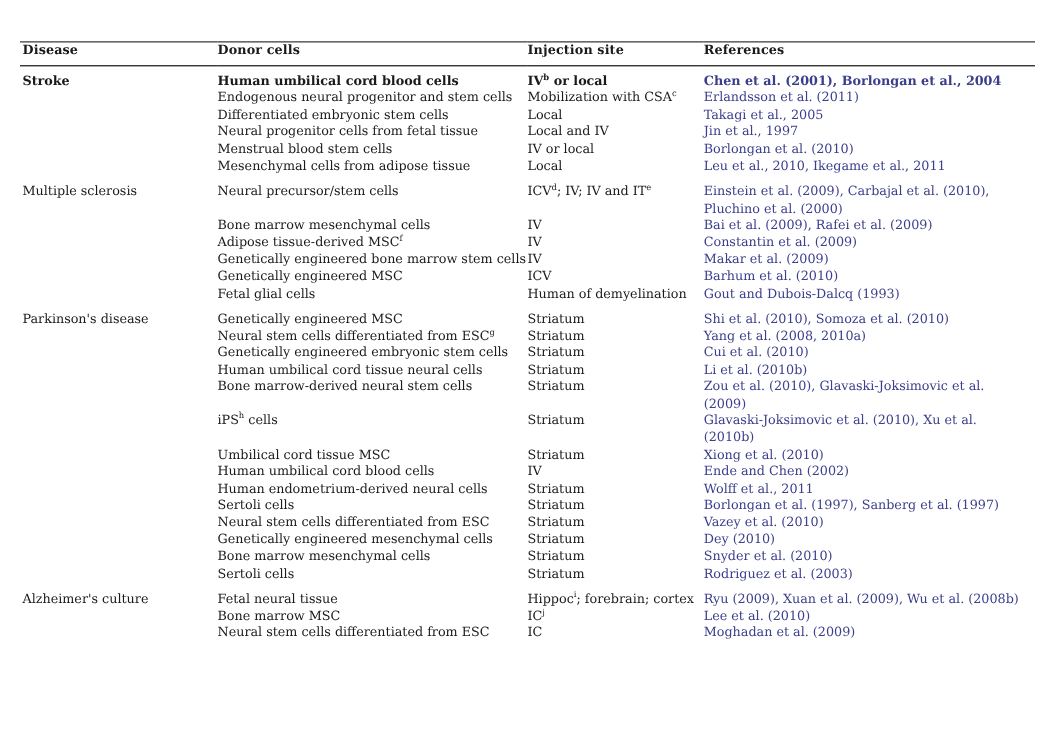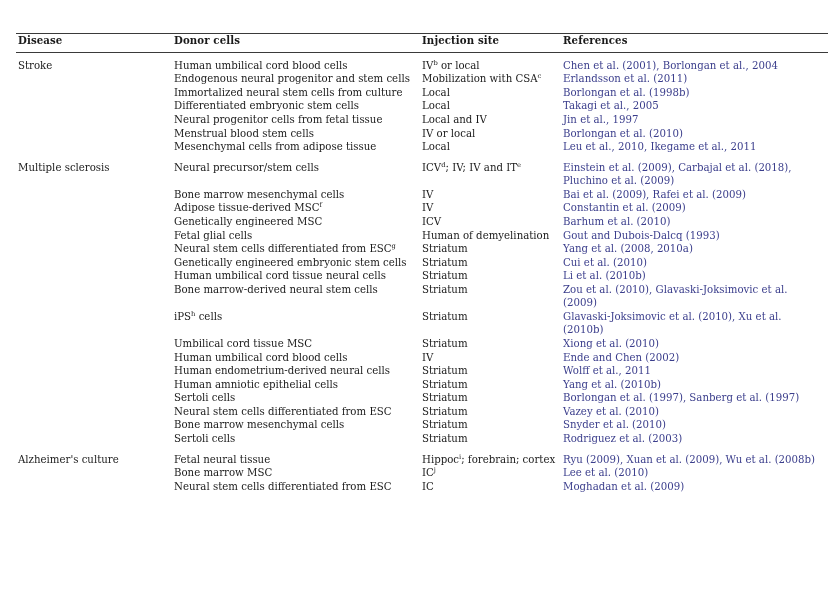--- a/index.html
+++ b/index.html
@@ -57,21 +57,21 @@
     vertical-align: top;
     line-height: 1.33;
     white-space: nowrap;
   }
   tbody td.first { padding-left: 2px; }
   tbody td.refs {
     color: #3b3e8c;
     white-space: normal;
   }
   tbody tr.group-start td { padding-top: 7px; }
-  tbody tr.group-start.first-group td { padding-top: 6px; }
+  tbody tr.group-start.first-group td { padding-top: 6px; font-weight: bold; }
 
   tbody td.disease-cell {
     font-weight: normal;
   }
 
   sup {
     font-size: 0.66em;
     vertical-align: super;
     line-height: 0;
   }
@@ -103,26 +103,20 @@
           <td class="refs">Chen et al. (2001), Borlongan et al., 2004</td>
         </tr>
         <tr>
           <td class="first disease-cell"></td>
           <td>Endogenous neural progenitor and stem cells</td>
           <td>Mobilization with CSA<sup>c</sup></td>
           <td class="refs">Erlandsson et al. (2011)</td>
         </tr>
         <tr>
           <td class="first disease-cell"></td>
-          <td>Immortalized neural stem cells from culture</td>
-          <td>Local</td>
-          <td class="refs">Borlongan et al. (1998b)</td>
-        </tr>
-        <tr>
-          <td class="first disease-cell"></td>
           <td>Differentiated embryonic stem cells</td>
           <td>Local</td>
           <td class="refs">Takagi et al., 2005</td>
         </tr>
         <tr>
           <td class="first disease-cell"></td>
           <td>Neural progenitor cells from fetal tissue</td>
           <td>Local and IV</td>
           <td class="refs">Jin et al., 1997</td>
         </tr>
@@ -135,46 +129,58 @@
         <tr>
           <td class="first disease-cell"></td>
           <td>Mesenchymal cells from adipose tissue</td>
           <td>Local</td>
           <td class="refs">Leu et al., 2010, Ikegame et al., 2011</td>
         </tr>
         <tr class="group-start">
           <td class="first disease-cell">Multiple sclerosis</td>
           <td>Neural precursor/stem cells</td>
           <td>ICV<sup>d</sup>; IV; IV and IT<sup>e</sup></td>
-          <td class="refs">Einstein et al. (2009), Carbajal et al. (2018), Pluchino et al. (2009)</td>
+          <td class="refs">Einstein et al. (2009), Carbajal et al. (2010), Pluchino et al. (2000)</td>
         </tr>
         <tr>
           <td class="first disease-cell"></td>
           <td>Bone marrow mesenchymal cells</td>
           <td>IV</td>
           <td class="refs">Bai et al. (2009), Rafei et al. (2009)</td>
         </tr>
         <tr>
           <td class="first disease-cell"></td>
           <td>Adipose tissue-derived MSC<sup>f</sup></td>
           <td>IV</td>
           <td class="refs">Constantin et al. (2009)</td>
+        </tr>
+        <tr>
+          <td class="first disease-cell"></td>
+          <td>Genetically engineered bone marrow stem cells</td>
+          <td>IV</td>
+          <td class="refs">Makar et al. (2009)</td>
         </tr>
         <tr>
           <td class="first disease-cell"></td>
           <td>Genetically engineered MSC</td>
           <td>ICV</td>
           <td class="refs">Barhum et al. (2010)</td>
         </tr>
         <tr>
           <td class="first disease-cell"></td>
           <td>Fetal glial cells</td>
           <td>Human of demyelination</td>
           <td class="refs">Gout and Dubois-Dalcq (1993)</td>
         </tr>
+        <tr class="group-start">
+          <td class="first disease-cell">Parkinson's disease</td>
+          <td>Genetically engineered MSC</td>
+          <td>Striatum</td>
+          <td class="refs">Shi et al. (2010), Somoza et al. (2010)</td>
+        </tr>
         <tr>
           <td class="first disease-cell"></td>
           <td>Neural stem cells differentiated from ESC<sup>g</sup></td>
           <td>Striatum</td>
           <td class="refs">Yang et al. (2008, 2010a)</td>
         </tr>
         <tr>
           <td class="first disease-cell"></td>
           <td>Genetically engineered embryonic stem cells</td>
           <td>Striatum</td>
@@ -211,35 +217,35 @@
           <td class="refs">Ende and Chen (2002)</td>
         </tr>
         <tr>
           <td class="first disease-cell"></td>
           <td>Human endometrium-derived neural cells</td>
           <td>Striatum</td>
           <td class="refs">Wolff et al., 2011</td>
         </tr>
         <tr>
           <td class="first disease-cell"></td>
-          <td>Human amniotic epithelial cells</td>
-          <td>Striatum</td>
-          <td class="refs">Yang et al. (2010b)</td>
-        </tr>
-        <tr>
-          <td class="first disease-cell"></td>
           <td>Sertoli cells</td>
           <td>Striatum</td>
           <td class="refs">Borlongan et al. (1997), Sanberg et al. (1997)</td>
         </tr>
         <tr>
           <td class="first disease-cell"></td>
           <td>Neural stem cells differentiated from ESC</td>
           <td>Striatum</td>
           <td class="refs">Vazey et al. (2010)</td>
+        </tr>
+        <tr>
+          <td class="first disease-cell"></td>
+          <td>Genetically engineered mesenchymal cells</td>
+          <td>Striatum</td>
+          <td class="refs">Dey (2010)</td>
         </tr>
         <tr>
           <td class="first disease-cell"></td>
           <td>Bone marrow mesenchymal cells</td>
           <td>Striatum</td>
           <td class="refs">Snyder et al. (2010)</td>
         </tr>
         <tr>
           <td class="first disease-cell"></td>
           <td>Sertoli cells</td>

